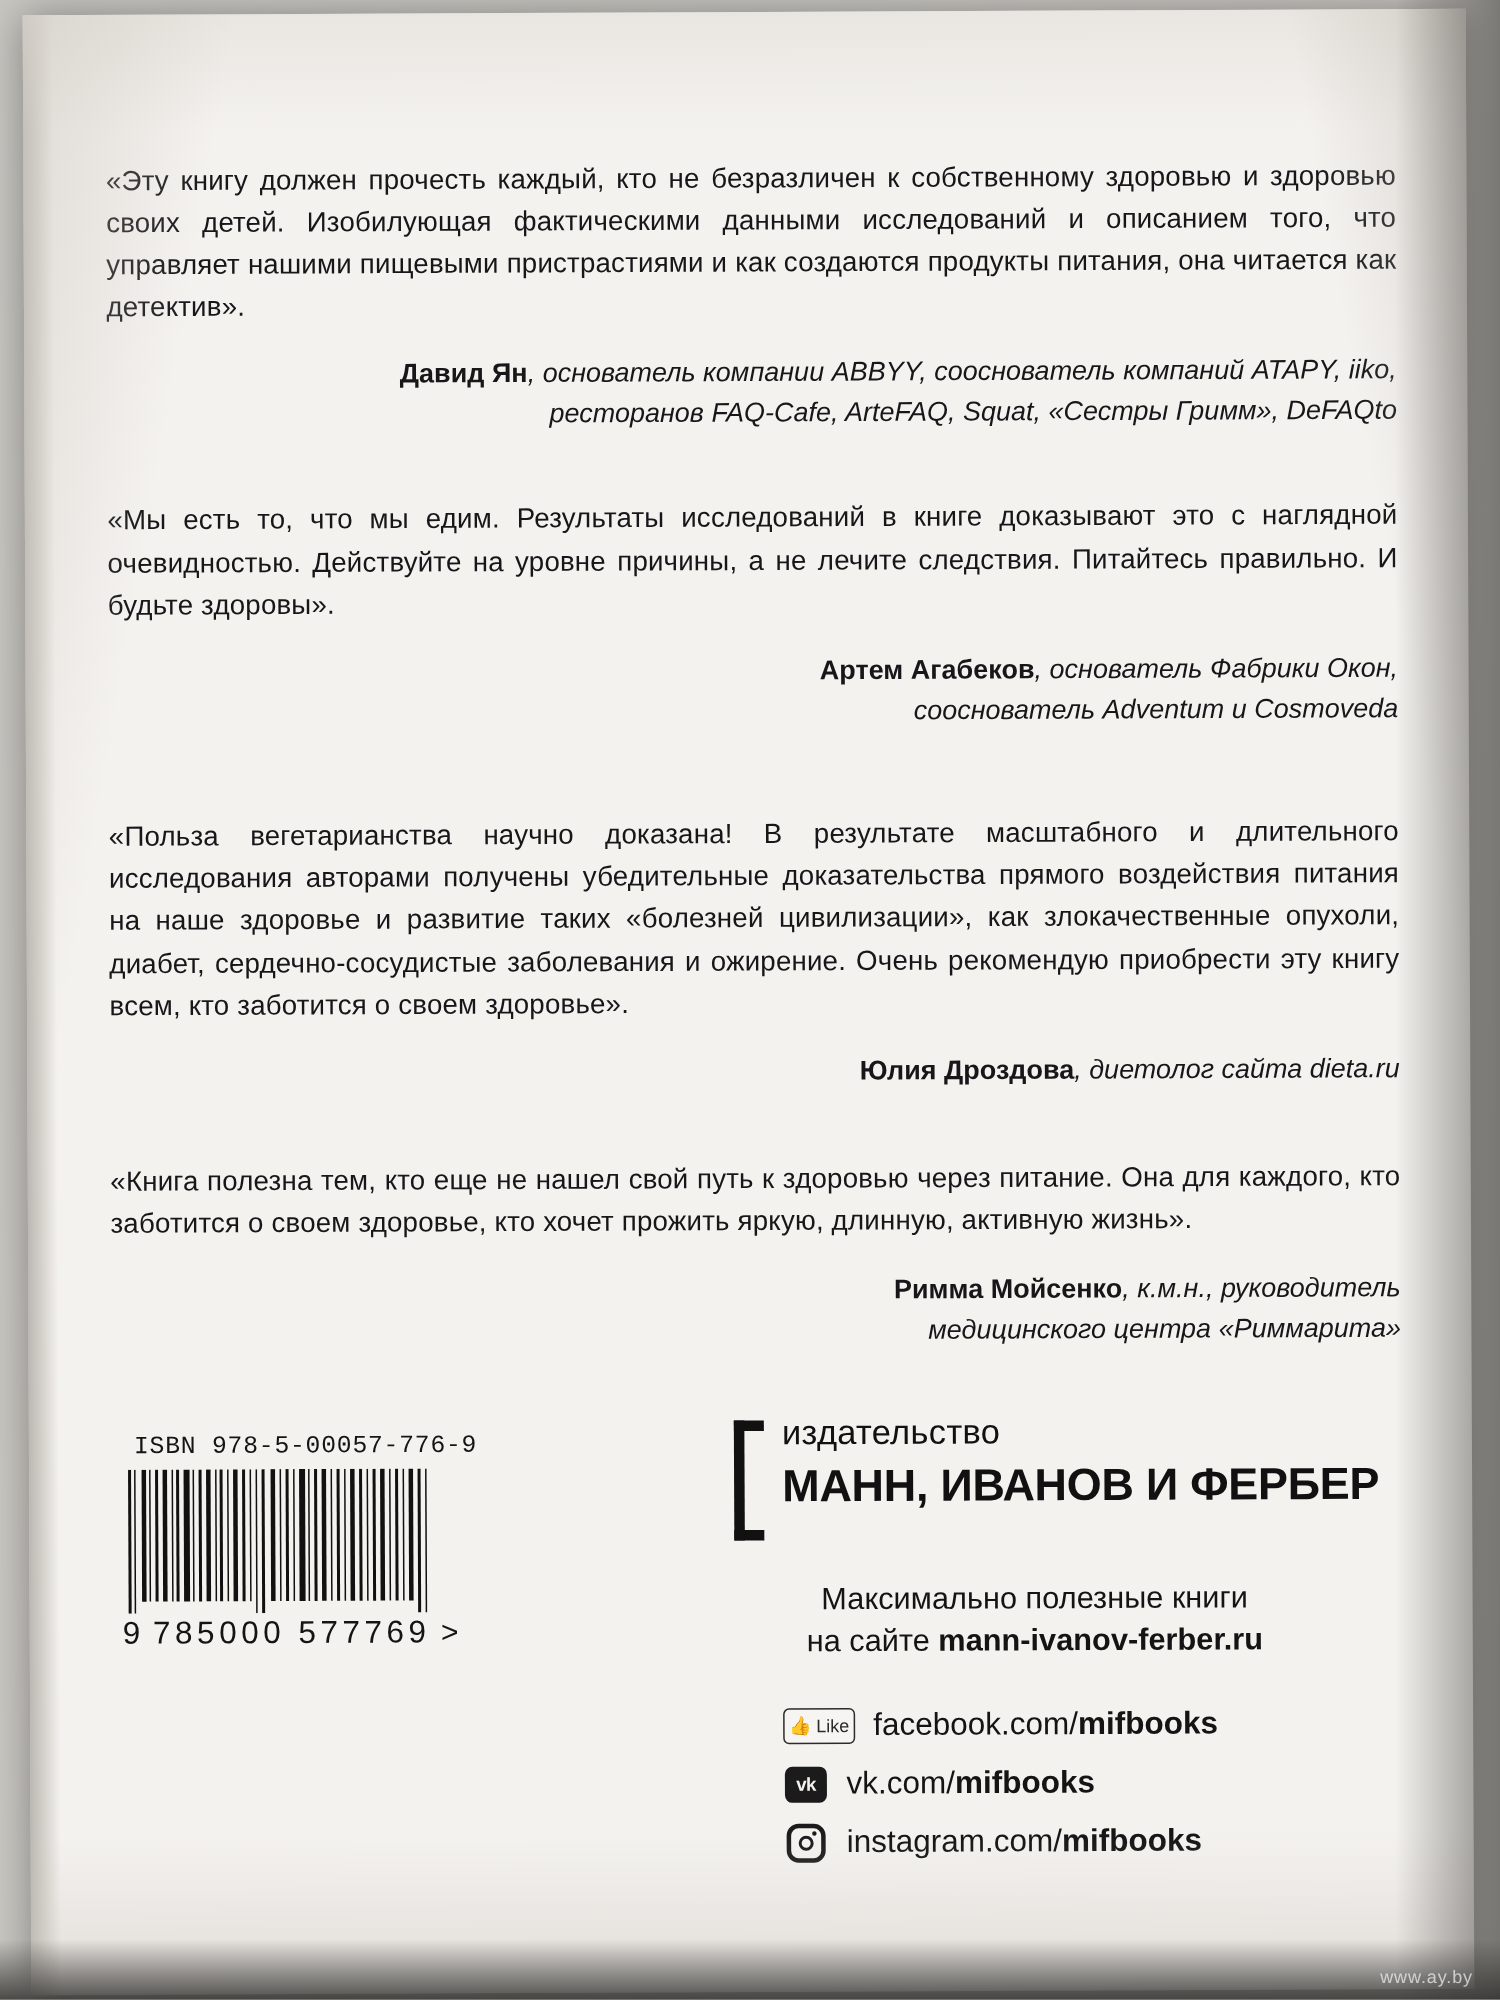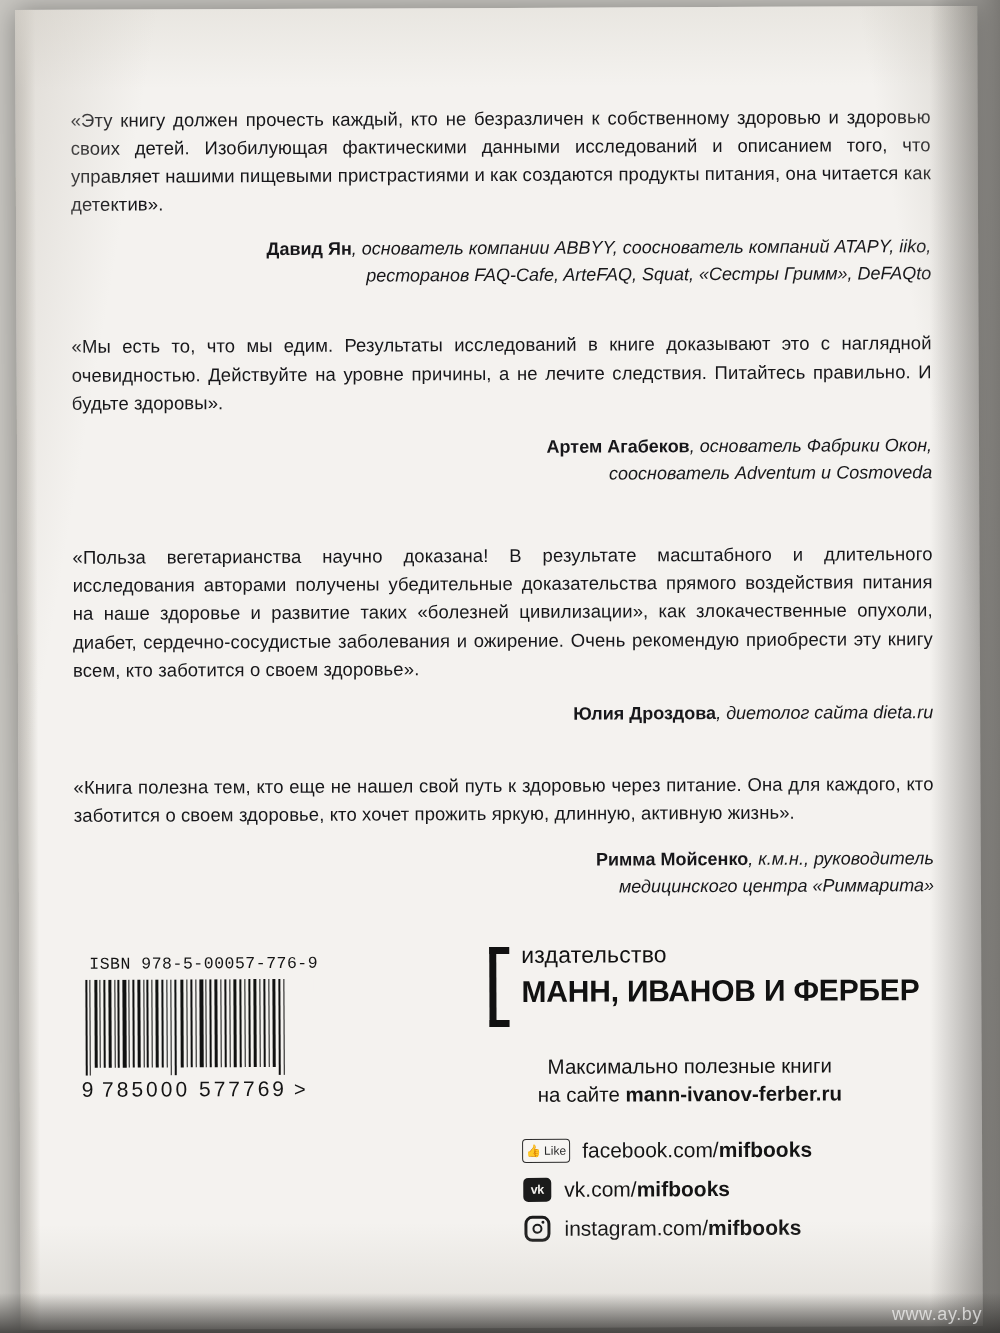--- a/index.html
+++ b/index.html
@@ -221,21 +221,21 @@
     position: absolute;
     right: 3px; top: 2.5px;
     width: 3px; height: 3px;
     background: #1b1b1b;
     border-radius: 50%;
   }
   .watermark {
     position: absolute;
     right: 18px;
     bottom: 8px;
-    font-size: 18px;
+    font-size: 12px;
     color: rgba(255,255,255,0.65);
     letter-spacing: 0.6px;
   }
   .corner-shadow {
     position: absolute;
     right: 0; top: 0;
     width: 70px; height: 1333px;
     background: linear-gradient(270deg, rgba(60,58,55,0.55) 0%, rgba(60,58,55,0) 100%);
     pointer-events: none;
   }

